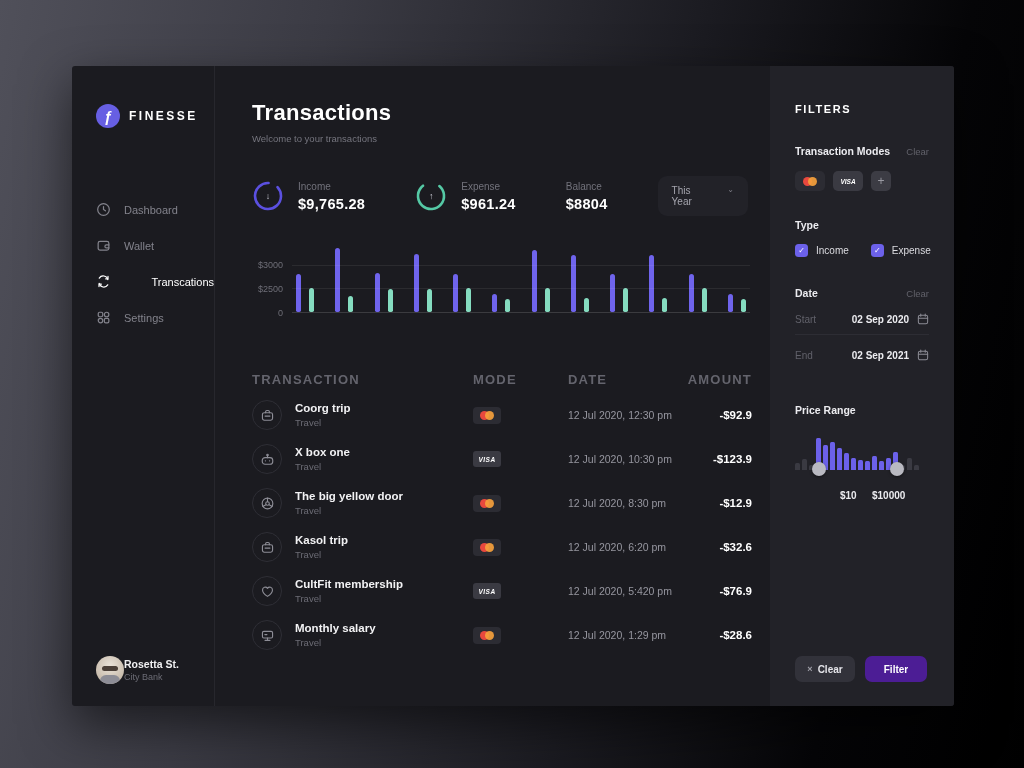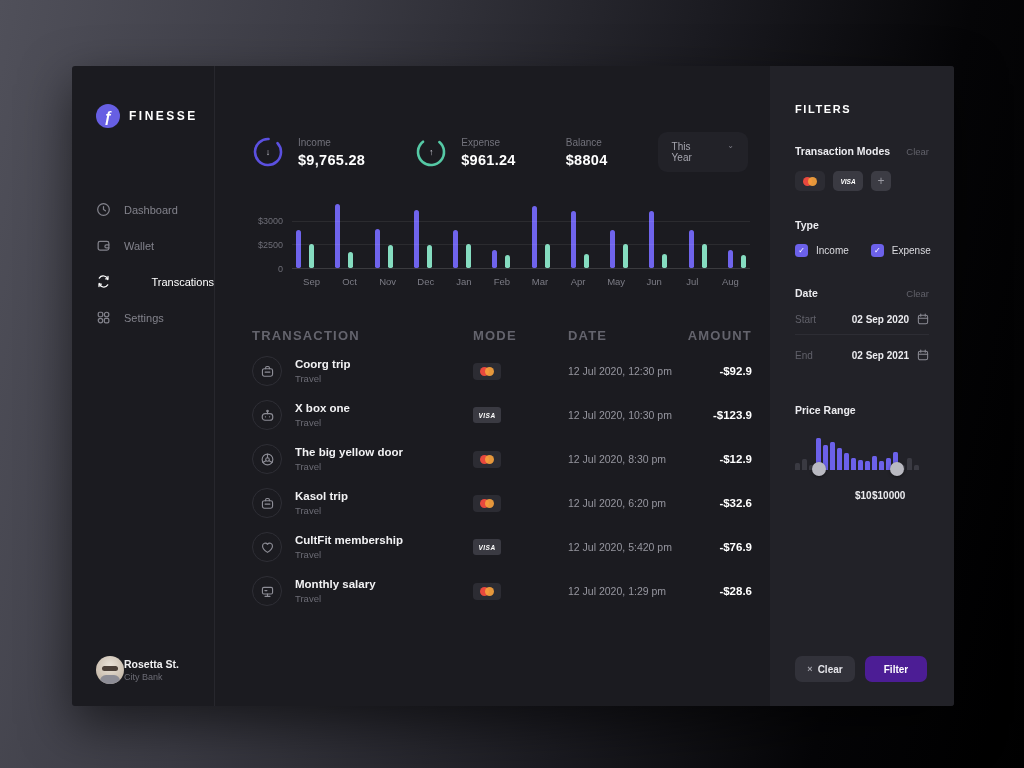--- a/index.html
+++ b/index.html
@@ -180,20 +180,24 @@
       <span class="avatar"></span>
       <span>
         <div class="profile-name">Rosetta St.</div>
         <div class="profile-sub">City Bank</div>
       </span>
     </div>
   </aside>
 
   <section class="main">
     <div class="main-head">
+      <div>
+        <div class="page-title">Transactions</div>
+        <div class="page-sub">Welcome to your transactions</div>
+      </div>
     </div>
 
     <div class="stats" id="stats">
         <div class="stat">
           <span class="stat-ring"><svg viewBox="0 0 32 32">
               <circle cx="16" cy="16" r="13" fill="none" stroke="#5b50e0" stroke-width="2.6" stroke-linecap="round" stroke-dasharray="71.1 81.7" transform="rotate(-43 16 16)"></circle>
             </svg><span class="arrow">↓</span></span>
           <span>
             <div class="stat-label">Income</div>
             <div class="stat-value">$9,765.28</div>
@@ -274,34 +278,20 @@
           </div>
       <div class="gridline" style="top: 18.8571px;">
             <span class="ylab" style="top:.5px">$3000</span>
           </div>
           <div class="gridline" style="top: 42.4286px;">
             <span class="ylab" style="top:.5px">$2500</span>
           </div>
           <div class="gridline zero" style="top: 66px;">
             <span class="ylab" style="top:.5px">0</span>
           </div>
-        </div>
-      <div class="months" id="chart-months">
-          <span class="month">Sep</span>
-          <span class="month">Oct</span>
-          <span class="month">Nov</span>
-          <span class="month">Dec</span>
-          <span class="month">Jan</span>
-          <span class="month">Feb</span>
-          <span class="month">Mar</span>
-          <span class="month">Apr</span>
-          <span class="month">May</span>
-          <span class="month">Jun</span>
-          <span class="month">Jul</span>
-          <span class="month">Aug</span>
         </div>
     </div>
 
     <div class="tbl">
       <div class="tbl-head" id="tbl-head">
           <span class="th">TRANSACTION</span>
           <span class="th">MODE</span>
           <span class="th">DATE</span>
           <span class="th right">AMOUNT</span>
         </div>
@@ -527,21 +517,21 @@
             <span class="hbar in" style="height: 9px;"></span>
             <span class="hbar in" style="height: 12px;"></span>
             <span class="hbar in" style="height: 18px;"></span>
             <span class="hbar out" style="height: 5px;"></span>
             <span class="hbar out" style="height: 12px;"></span>
             <span class="hbar out" style="height: 5px;"></span>
           </div>
         <span class="handle" id="handle-min" style="left: 17px;"></span>
         <span class="handle" id="handle-max" style="left: 95px;"></span>
         <div class="pr-labels">
-          <span class="pr-min" id="pr-min" style="left: 20px; padding-left: 40px;">$10</span>
+          <span class="pr-min" id="pr-min" style="left: 5px; padding-left: 40px;">$10</span>
           <span class="pr-max" id="pr-max" style="left: 77px;">$10000</span>
         </div>
       </div>
     </div>
 
     <div class="panel-actions">
       <div class="btn btn-clear">
         <span class="x">×</span>
         <span>Clear</span>
       </div>

